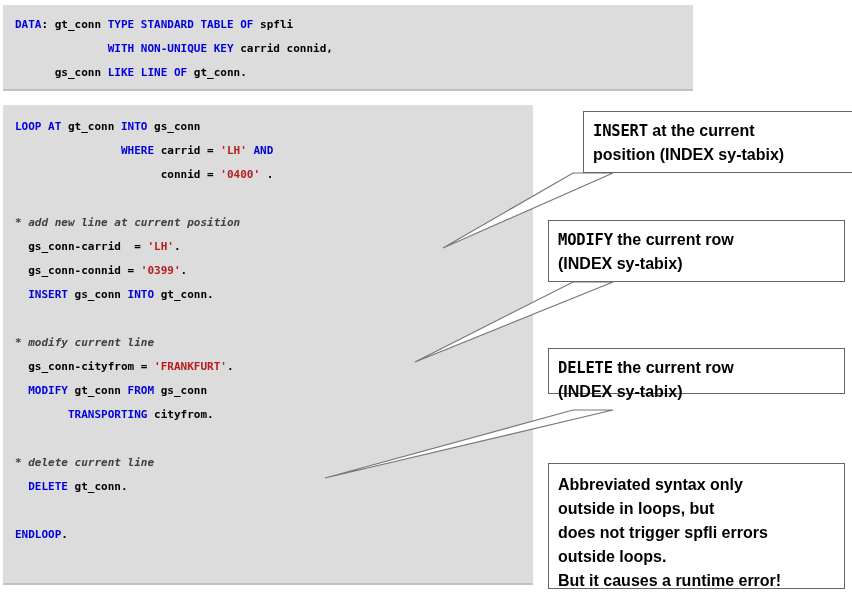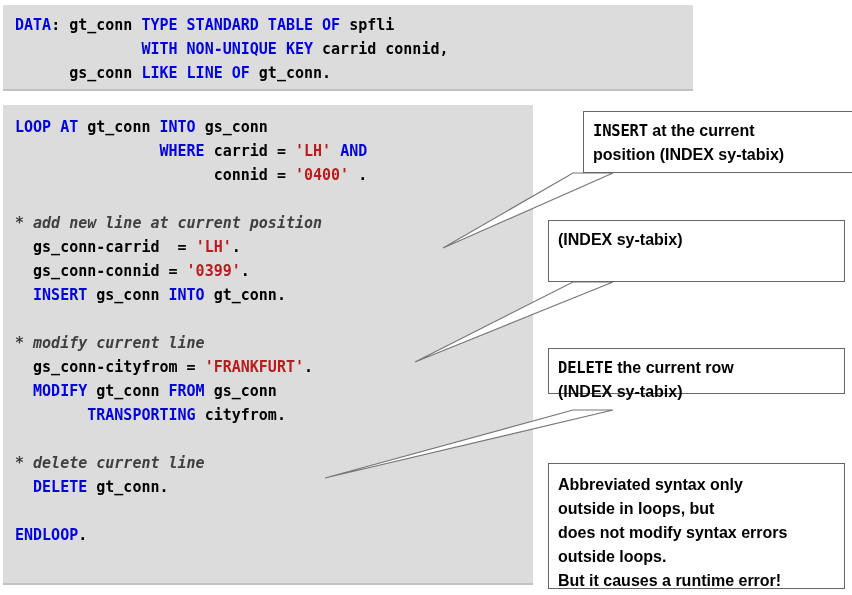--- a/index.html
+++ b/index.html
@@ -33,21 +33,21 @@
     top: 105px;
     width: 530px;
     height: 478px;
   }
 
   .code-lines {
     position: absolute;
     left: 0;
     top: 0;
     font-family: "DejaVu Sans Mono", "Liberation Mono", monospace;
-    font-size: 15px;
+    font-size: 11px;
     font-weight: bold;
     line-height: 24px;
     white-space: pre;
     color: #000000;
   }
   #declaration-panel .code-lines { padding: 8px 0 0 12px; }
   #loop-panel .code-lines { padding: 10px 0 0 12px; }
 
   .code-line { height: 24px; }
 
@@ -112,27 +112,28 @@
 <div class="code-panel" id="loop-panel">
   <div class="code-lines"><div class="code-line"><span class="kw">LOOP AT </span><span class="pl">gt_conn </span><span class="kw">INTO </span><span class="pl">gs_conn</span></div><div class="code-line"><span class="pl">                </span><span class="kw">WHERE </span><span class="pl">carrid = </span><span class="lit">'LH' </span><span class="kw">AND</span></div><div class="code-line"><span class="pl">                      </span><span class="pl">connid = </span><span class="lit">'0400'</span><span class="pl"> .</span></div><div class="code-line">&nbsp;</div><div class="code-line"><span class="cmt">* add new line at current position</span></div><div class="code-line"><span class="pl">  gs_conn-carrid  = </span><span class="lit">'LH'</span><span class="pl">.</span></div><div class="code-line"><span class="pl">  gs_conn-connid = </span><span class="lit">'0399'</span><span class="pl">.</span></div><div class="code-line"><span class="pl">  </span><span class="kw">INSERT </span><span class="pl">gs_conn </span><span class="kw">INTO </span><span class="pl">gt_conn.</span></div><div class="code-line">&nbsp;</div><div class="code-line"><span class="cmt">* modify current line</span></div><div class="code-line"><span class="pl">  gs_conn-cityfrom = </span><span class="lit">'FRANKFURT'</span><span class="pl">.</span></div><div class="code-line"><span class="pl">  </span><span class="kw">MODIFY </span><span class="pl">gt_conn </span><span class="kw">FROM </span><span class="pl">gs_conn</span></div><div class="code-line"><span class="pl">        </span><span class="kw">TRANSPORTING </span><span class="pl">cityfrom.</span></div><div class="code-line">&nbsp;</div><div class="code-line"><span class="cmt">* delete current line</span></div><div class="code-line"><span class="pl">  </span><span class="kw">DELETE </span><span class="pl">gt_conn.</span></div><div class="code-line">&nbsp;</div><div class="code-line"><span class="kw">ENDLOOP</span><span class="pl">.</span></div></div>
 </div>
 
 <div class="callout" id="callout-insert">
   <div><span class="mono">INSERT</span><span> at the current</span></div>
   <div>position (INDEX sy-tabix)</div>
 </div>
 
 <div class="callout" id="callout-modify">
+  <div><span class="mono">MODIFY</span><span> the current row</span></div>
   <div>(INDEX sy-tabix)</div>
 </div>
 
 <div class="callout" id="callout-delete">
   <div><span class="mono">DELETE</span><span> the current row</span></div>
   <div>(INDEX sy-tabix)</div>
 </div>
 
 <div class="callout" id="callout-note">
   <div>Abbreviated syntax only</div>
   <div>outside in loops, but</div>
-  <div>does not modify syntax errors</div>
+  <div>does not trigger spfli errors</div>
   <div>outside loops.</div>
   <div>But it causes a runtime error!</div>
 </div>
 
 </body></html>

